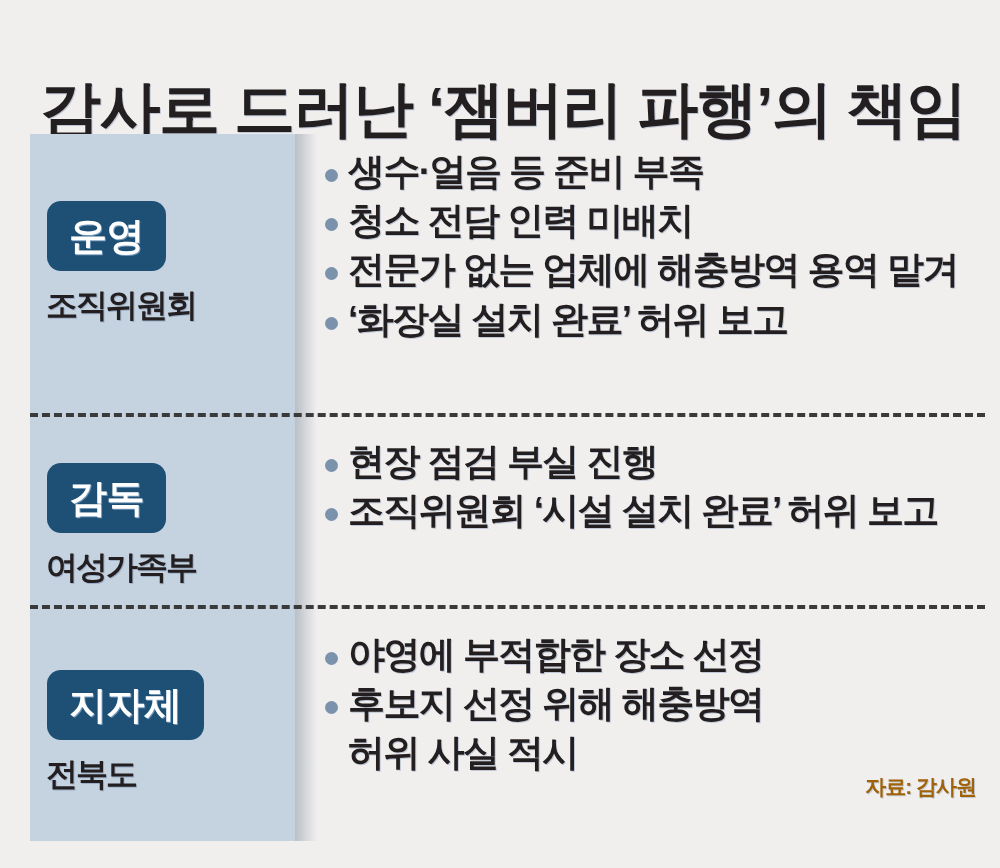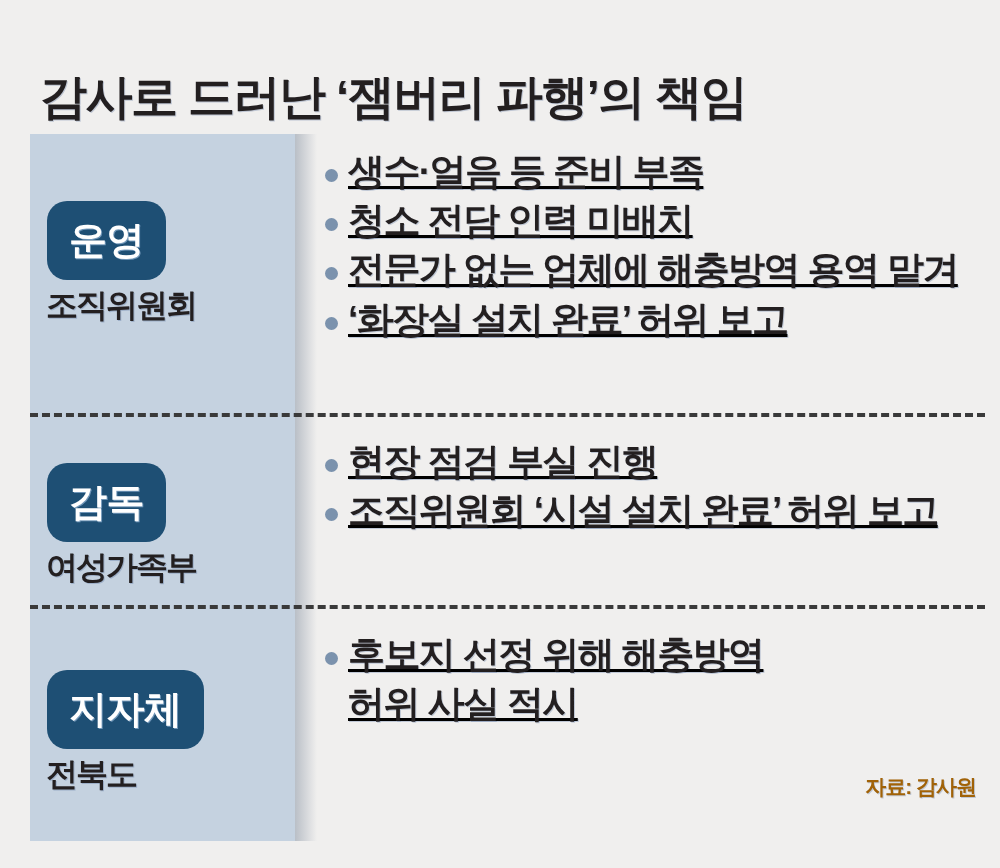--- a/index.html
+++ b/index.html
@@ -12,22 +12,22 @@
     background: #f0efee;
     font-family: "Liberation Sans", "DejaVu Sans", sans-serif;
     overflow: hidden;
     position: relative;
   }
 
   
   .page-title {
     position: absolute;
     left: 40px;
-    top: 38px;
-    font-size: 47px;
+    top: 32px;
+    font-size: 61px;
     font-weight: bold;
     color: #231f20;
     letter-spacing: -1.5px;
     line-height: 1.2;
     white-space: nowrap;
     text-shadow: 1px 1px 0 rgba(60,90,140,0.28);
   }
 
   
   .infographic {
@@ -86,27 +86,27 @@
     height: 100%;
   }
   .badge {
     position: absolute;
     left: 17px;
     display: inline-flex;
     align-items: center;
     justify-content: center;
     background: #1e4f74;
     color: #ffffff;
-    border-radius: 20px;
+    border-radius: 14px;
     font-size: 38px;
     font-weight: bold;
     letter-spacing: -0.5px;
     box-sizing: border-box;
     padding: 0 22px;
-    height: 79px;
+    height: 70px;
     line-height: 79px;
     text-shadow: 1px 1px 0 rgba(180,210,240,0.55);
   }
   .org-name {
     position: absolute;
     left: 16px;
     font-size: 32px;
     font-weight: bold;
     color: #231f20;
     letter-spacing: -2px;
@@ -126,21 +126,20 @@
     position: absolute;
     left: 322px;
     top: 0;
     width: 660px;
     height: 100%;
   }
   .bullet-list {
     list-style: none;
     margin: 0;
     padding: 0;
-    text-decoration: underline;
   }
   .bullet-item {
     position: relative;
     padding-left: 26px;
     font-size: 37px;
     font-weight: bold;
     color: #231f20;
     letter-spacing: -1.6px;
     line-height: 1.33;
     white-space: pre-line;
@@ -215,20 +214,21 @@
 
   <div class="divider divider-2"></div>
 
   <div class="row row-local">
     <div class="cell-left">
       <span class="badge">지자체</span>
       <span class="org-name">전북도</span>
     </div>
     <div class="cell-right">
       <ul class="bullet-list">
+        <li class="bullet-item">야영에 부적합한 장소 선정</li>
         <li class="bullet-item">후보지 선정 위해 해충방역
  허위 사실 적시</li>
       </ul>
     </div>
     <div class="source-note">자료: 감사원</div>
   </div>
 
 </div>
 
 </body></html>

